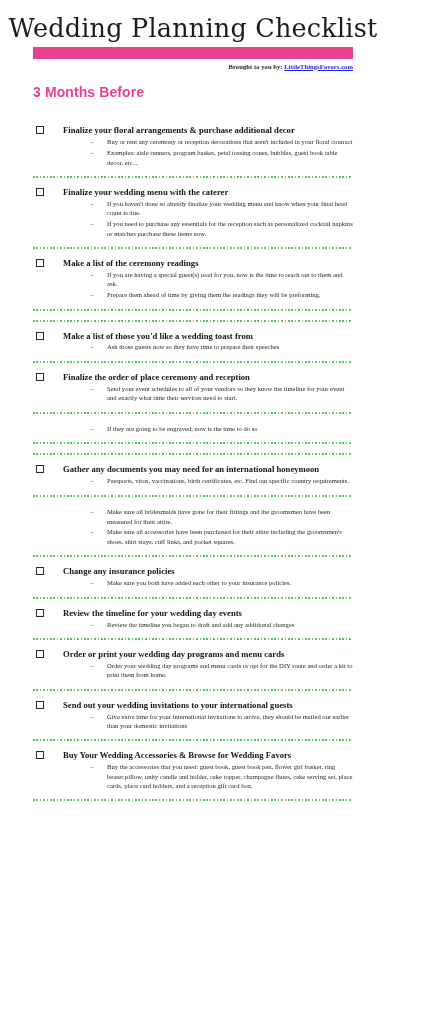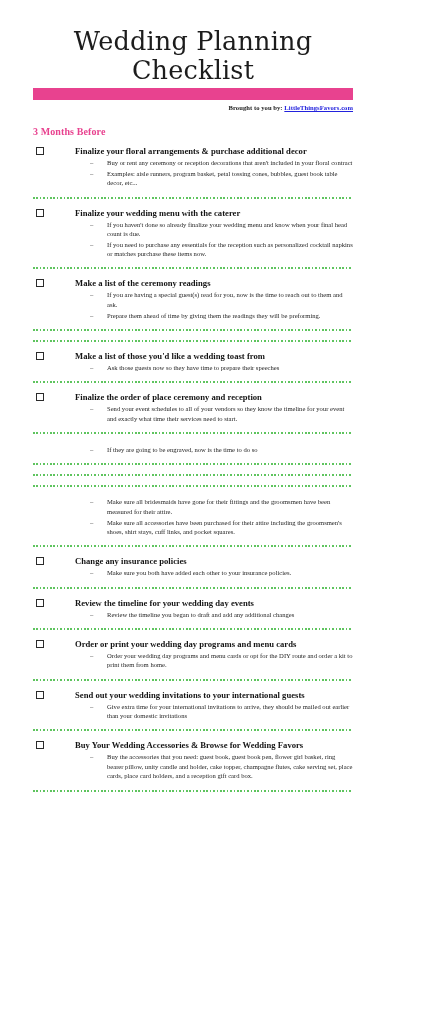--- a/index.html
+++ b/index.html
@@ -13,21 +13,21 @@
     height: 1024px;
     font-family: "Liberation Serif", "DejaVu Serif", serif;
     color: #1a1a1a;
     overflow: hidden;
     position: relative;
   }
   .page {
     width: 386px;
     height: 1024px;
     box-sizing: border-box;
-    padding: 13px;
+    padding: 0;
     position: relative;
   }
 
   
   .doc-title {
     text-align: center;
     font-family: "DejaVu Serif", "Liberation Serif", serif;
     font-weight: 400;
     font-size: 25.5px;
     letter-spacing: 0.2px;
@@ -55,43 +55,43 @@
   }
   .brought-link {
     color: #2222dd;
     text-decoration: underline;
     font-weight: bold;
   }
 
   
   .section-header {
     width: 320px;
-    margin: 14px auto 0 auto;
-    font-family: Liberation Serif, serif;
-    font-weight: bold;
-    font-size: 10px;
+    margin: 14px auto 16px auto;
+    font-family: Liberation Sans, sans-serif;
+    font-weight: bold;
+    font-size: 14px;
     color: #e8428f;
     letter-spacing: 0.1px;
   }
 
   
   .checklist {
     width: 320px;
     margin: 0 auto;
     padding: 0;
     list-style: none;
   }
   .check-item {
     display: block;
     padding-top: 9px;
   }
   .item-head {
     display: flex;
     align-items: flex-start;
-    gap: 12px;
+    gap: 0;
   }
   .checkbox {
     flex: 0 0 auto;
     width: 8px;
     height: 8px;
     border: 1px solid #2b2b2b;
     background: #ffffff;
     margin-top: 1px;
     margin-left: 3px;
     margin-right: 19px;
@@ -215,20 +215,29 @@
         </ul>
       </li>
       <div class="divider" style="background-image: repeating-linear-gradient(to right, rgb(94, 196, 94) 0px, rgb(94, 196, 94) 1.6px, rgba(255, 255, 255, 0) 1.6px, rgba(255, 255, 255, 0) 3.4px);"></div>
       <li class="check-item">
         <ul class="sub-list">
           <li class="sub-item"><span class="dash">–</span><span>If they are going to be engraved, now is the time to do so</span></li>
         </ul>
       </li>
       <div class="divider" style="background-image: repeating-linear-gradient(to right, rgb(94, 196, 94) 0px, rgb(94, 196, 94) 1.6px, rgba(255, 255, 255, 0) 1.6px, rgba(255, 255, 255, 0) 3.4px);"></div>
       <div class="divider" style="background-image: repeating-linear-gradient(to right, rgb(94, 196, 94) 0px, rgb(94, 196, 94) 1.6px, rgba(255, 255, 255, 0) 1.6px, rgba(255, 255, 255, 0) 3.4px);"></div>
+      <li class="check-item">
+        <div class="item-head">
+          <span class="checkbox" role="checkbox" aria-checked="false"></span>
+          <span class="item-title">Gather any documents you may need for an international honeymoon</span>
+        </div>
+        <ul class="sub-list">
+          <li class="sub-item"><span class="dash">–</span><span>Passports, visas, vaccinations, birth certificates, etc.  Find out specific country requirements.</span></li>
+        </ul>
+      </li>
       <div class="divider" style="background-image: repeating-linear-gradient(to right, rgb(94, 196, 94) 0px, rgb(94, 196, 94) 1.6px, rgba(255, 255, 255, 0) 1.6px, rgba(255, 255, 255, 0) 3.4px);"></div>
       <li class="check-item">
         <ul class="sub-list">
           <li class="sub-item"><span class="dash">–</span><span>Make sure all bridesmaids have gone for their fittings and the groomsmen have been measured for their attire.</span></li>
           <li class="sub-item"><span class="dash">–</span><span>Make sure all accessories have been purchased for their attire including the groomsmen's shoes, shirt stays, cuff links, and pocket squares.</span></li>
         </ul>
       </li>
       <div class="divider" style="background-image: repeating-linear-gradient(to right, rgb(94, 196, 94) 0px, rgb(94, 196, 94) 1.6px, rgba(255, 255, 255, 0) 1.6px, rgba(255, 255, 255, 0) 3.4px);"></div>
       <li class="check-item">
         <div class="item-head">

